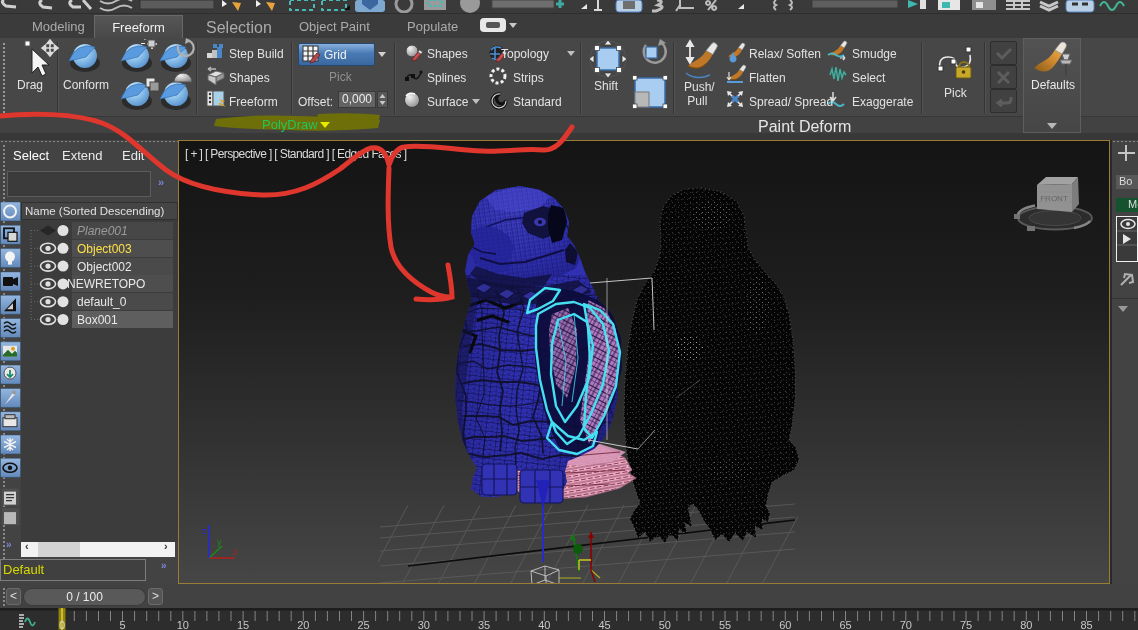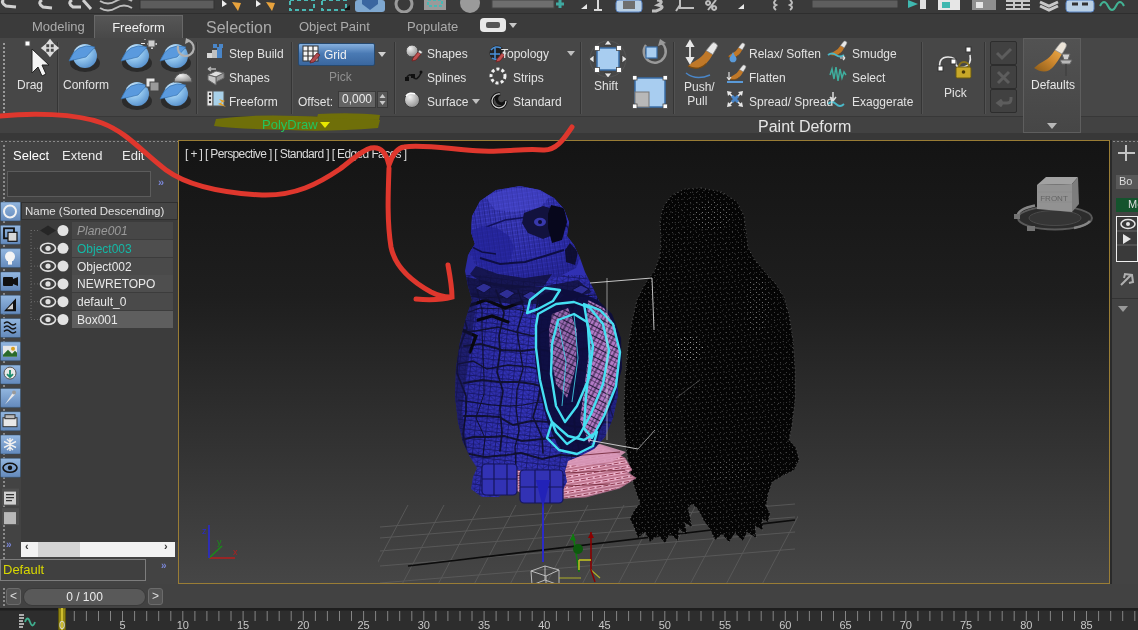--- a/index.html
+++ b/index.html
@@ -348,25 +348,25 @@
   <span class="abs" style="left:122px;top:8px;color:#eaeaea;font-size:13px">Edit</span>
   <div class="abs" style="left:7px;top:31px;width:144px;height:26px;background:#3b3b3b;border:1px solid #5c5c5c;box-sizing:border-box"></div>
   <span class="abs" style="left:158px;top:36px;color:#7a86d6;font-size:11px;font-weight:bold">»</span>
 
   <div class="abs" style="left:21px;top:62px;width:157px;height:340px;background:#3c3c3c"></div>
   <div class="abs" style="left:21px;top:62px;width:157px;height:18px;background:#454545;border:1px solid #303030;box-sizing:border-box"></div>
   <span class="abs" style="left:25px;top:65px;color:#e0e0e0;font-size:11.5px">Name (Sorted Descending)</span>
   <div class="abs" style="left:72px;top:82px;width:101px;height:17px;background:#474747"></div>
 <span class="abs" style="left:77px;top:84px;color:#9a9a9a;font-size:12px;font-style:italic;white-space:nowrap">Plane001</span>
 <div class="abs" style="left:72px;top:100px;width:101px;height:17px;background:#4e4e4e"></div>
-<span class="abs" style="left:77px;top:102px;color:#14b8a6;font-size:12px;white-space:nowrap">Object003</span>
+<span class="abs" style="left:77px;top:102px;color:#fde047;font-size:12px;white-space:nowrap">Object003</span>
 <div class="abs" style="left:72px;top:118px;width:101px;height:17px;background:#4a4a4a"></div>
 <span class="abs" style="left:77px;top:120px;color:#e8e8e8;font-size:12px;white-space:nowrap">Object002</span>
 <div class="abs" style="left:72px;top:135px;width:101px;height:17px;background:#4e4e4e"></div>
-<span class="abs" style="left:77px;top:137px;color:#e8e8e8;font-size:12px;white-space:nowrap">NEWRETOPO</span>
+<span class="abs" style="left:67px;top:137px;color:#e8e8e8;font-size:12px;white-space:nowrap">NEWRETOPO</span>
 <div class="abs" style="left:72px;top:153px;width:101px;height:17px;background:#4a4a4a"></div>
 <span class="abs" style="left:77px;top:155px;color:#e8e8e8;font-size:12px;white-space:nowrap">default_0</span>
 <div class="abs" style="left:72px;top:171px;width:101px;height:17px;background:#5e5e5e"></div>
 <span class="abs" style="left:77px;top:173px;color:#e8e8e8;font-size:12px;white-space:nowrap">Box001</span>
 <svg class="abs" style="left:0;top:0" width="178" height="444">
 <path d="M31,90 V179" stroke="#6a6a6a" stroke-width="1" stroke-dasharray="1 2"></path>
 <path d="M31,90.5 h8" stroke="#6a6a6a" stroke-width="1" stroke-dasharray="1 2"></path>
 <path d="M40,90.5 l8,-5 l8,5 l-8,5 z" fill="#262626"></path>
 <circle cx="63" cy="90.5" r="5.5" fill="#e2e2e2"></circle>
 <path d="M31,108.3 h8" stroke="#6a6a6a" stroke-width="1" stroke-dasharray="1 2"></path>

